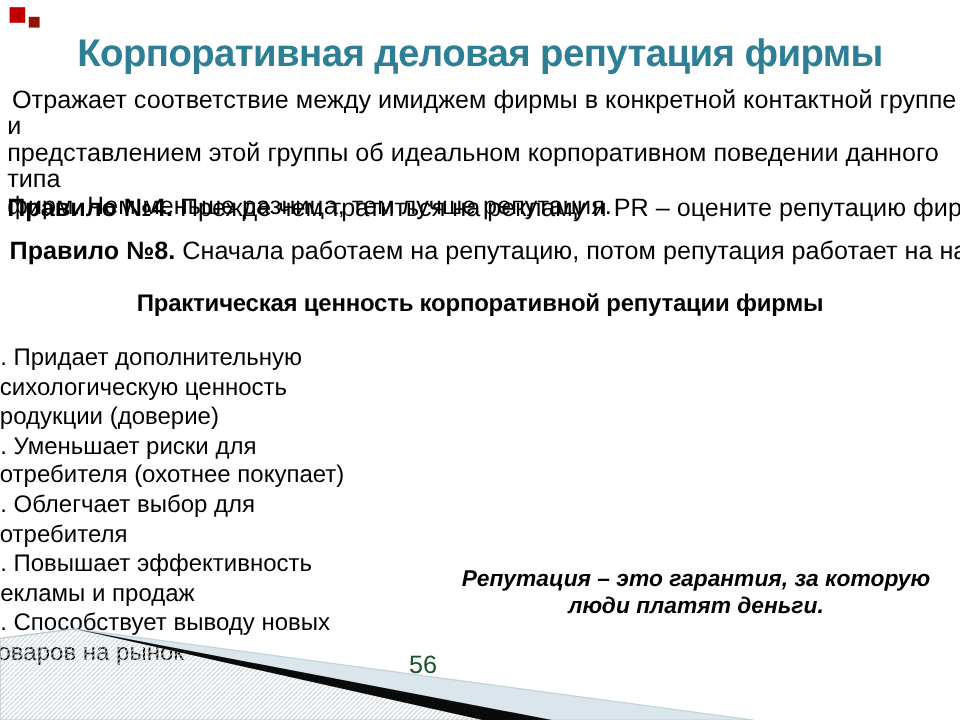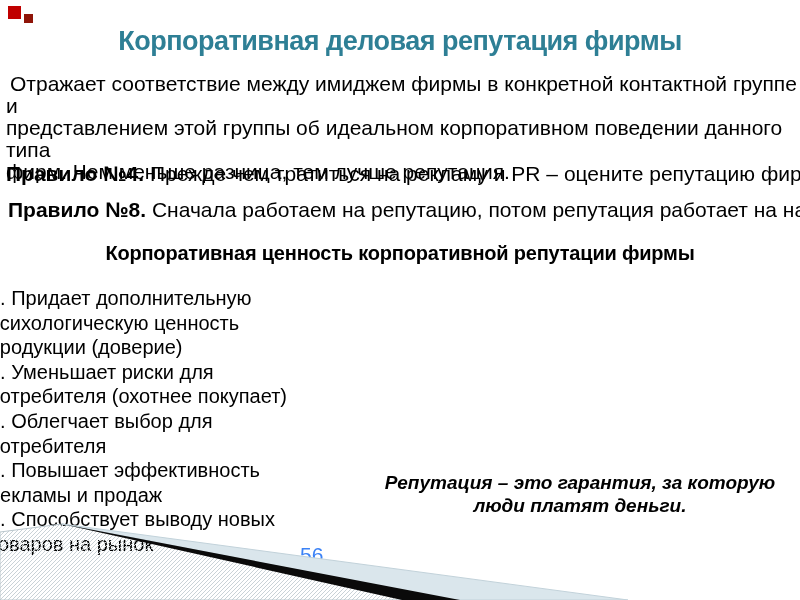--- a/index.html
+++ b/index.html
@@ -8,21 +8,21 @@
     position: relative; width: 800px; height: 600px;
     background: #ffffff; overflow: hidden;
     font-family: "Liberation Sans", sans-serif; color: #000;
   }
   .corner-squares { position: absolute; left: 0; top: 0; width: 40px; height: 30px; }
   .sq-large { position: absolute; left: 8px; top: 6px; width: 13px; height: 13px; background: #C00000; }
   .sq-small { position: absolute; left: 24px; top: 14px; width: 9px; height: 9px; background: #8F1408; }
 
   .title {
     position: absolute; top: 26px; left: 0; width: 800px;
-    text-align: center; font-size: 27px; font-weight: bold;
+    text-align: center; font-size: 32px; font-weight: bold;
     color: #2E7F95; letter-spacing: -0.5px; white-space: nowrap;
   }
   .intro {
     position: absolute; top: 73px; left: 6px; width: 792px;
     font-size: 21px; line-height: 22px; white-space: pre-line; text-indent: 4px;
   }
   .rule { position: absolute; left: 6px; width: 800px; font-size: 21px; white-space: nowrap; }
   .rule-1 { top: 162px; }
   .rule-2 { top: 198px; left: 8px; }
   .rule .rule-label { font-weight: bold; }
@@ -37,21 +37,21 @@
   }
   .col-left { left: -11px; width: 330px; }
   .col-right { left: 314px; width: 470px; }
   .quote {
     position: absolute; top: 471px; right: 10px; width: 420px;
     text-align: center; font-size: 19px; font-weight: bold; font-style: italic;
     line-height: 23px; white-space: pre-line;
   }
   .page-number {
     position: absolute; top: 543px; left: 300px; width: 105px;
-    text-align: left; font-size: 21px; color: #3b82f6;
+    text-align: center; font-size: 21px; color: #14532d;
   }
   .corner-decoration {
     position: absolute; left: 0; top: 0; width: 800px; height: 600px;
     pointer-events: none;
   }
 </style>
 </head>
 <body>
 
 <div class="slide">
@@ -64,21 +64,21 @@
   <div class="title">Корпоративная деловая репутация фирмы</div>
 
   <div class="intro">Отражает соответствие между имиджем фирмы в конкретной контактной группе и
 представлением этой группы об идеальном корпоративном поведении данного типа
 фирм. Чем меньше разница, тем лучше репутация.</div>
 
   <div class="rule rule-1"><span class="rule-label">Правило №4.</span><span> Прежде чем тратиться на рекламу и PR – оцените репутацию фирмы.</span></div>
 
   <div class="rule rule-2"><span class="rule-label">Правило №8.</span><span> Сначала работаем на репутацию, потом репутация работает на нас.</span></div>
 
-  <div class="section-heading">Корпоративная ценность корпоративной репутации фирмы</div>
+  <div class="section-heading">Практическая ценность корпоративной репутации фирмы</div>
 
   <div class="col col-left">1. Придает дополнительную
 психологическую ценность
 продукции (доверие)
 2. Уменьшает риски для
 потребителя (охотнее покупает)
 3. Облегчает выбор для
 потребителя
 4. Повышает эффективность
 рекламы и продаж

